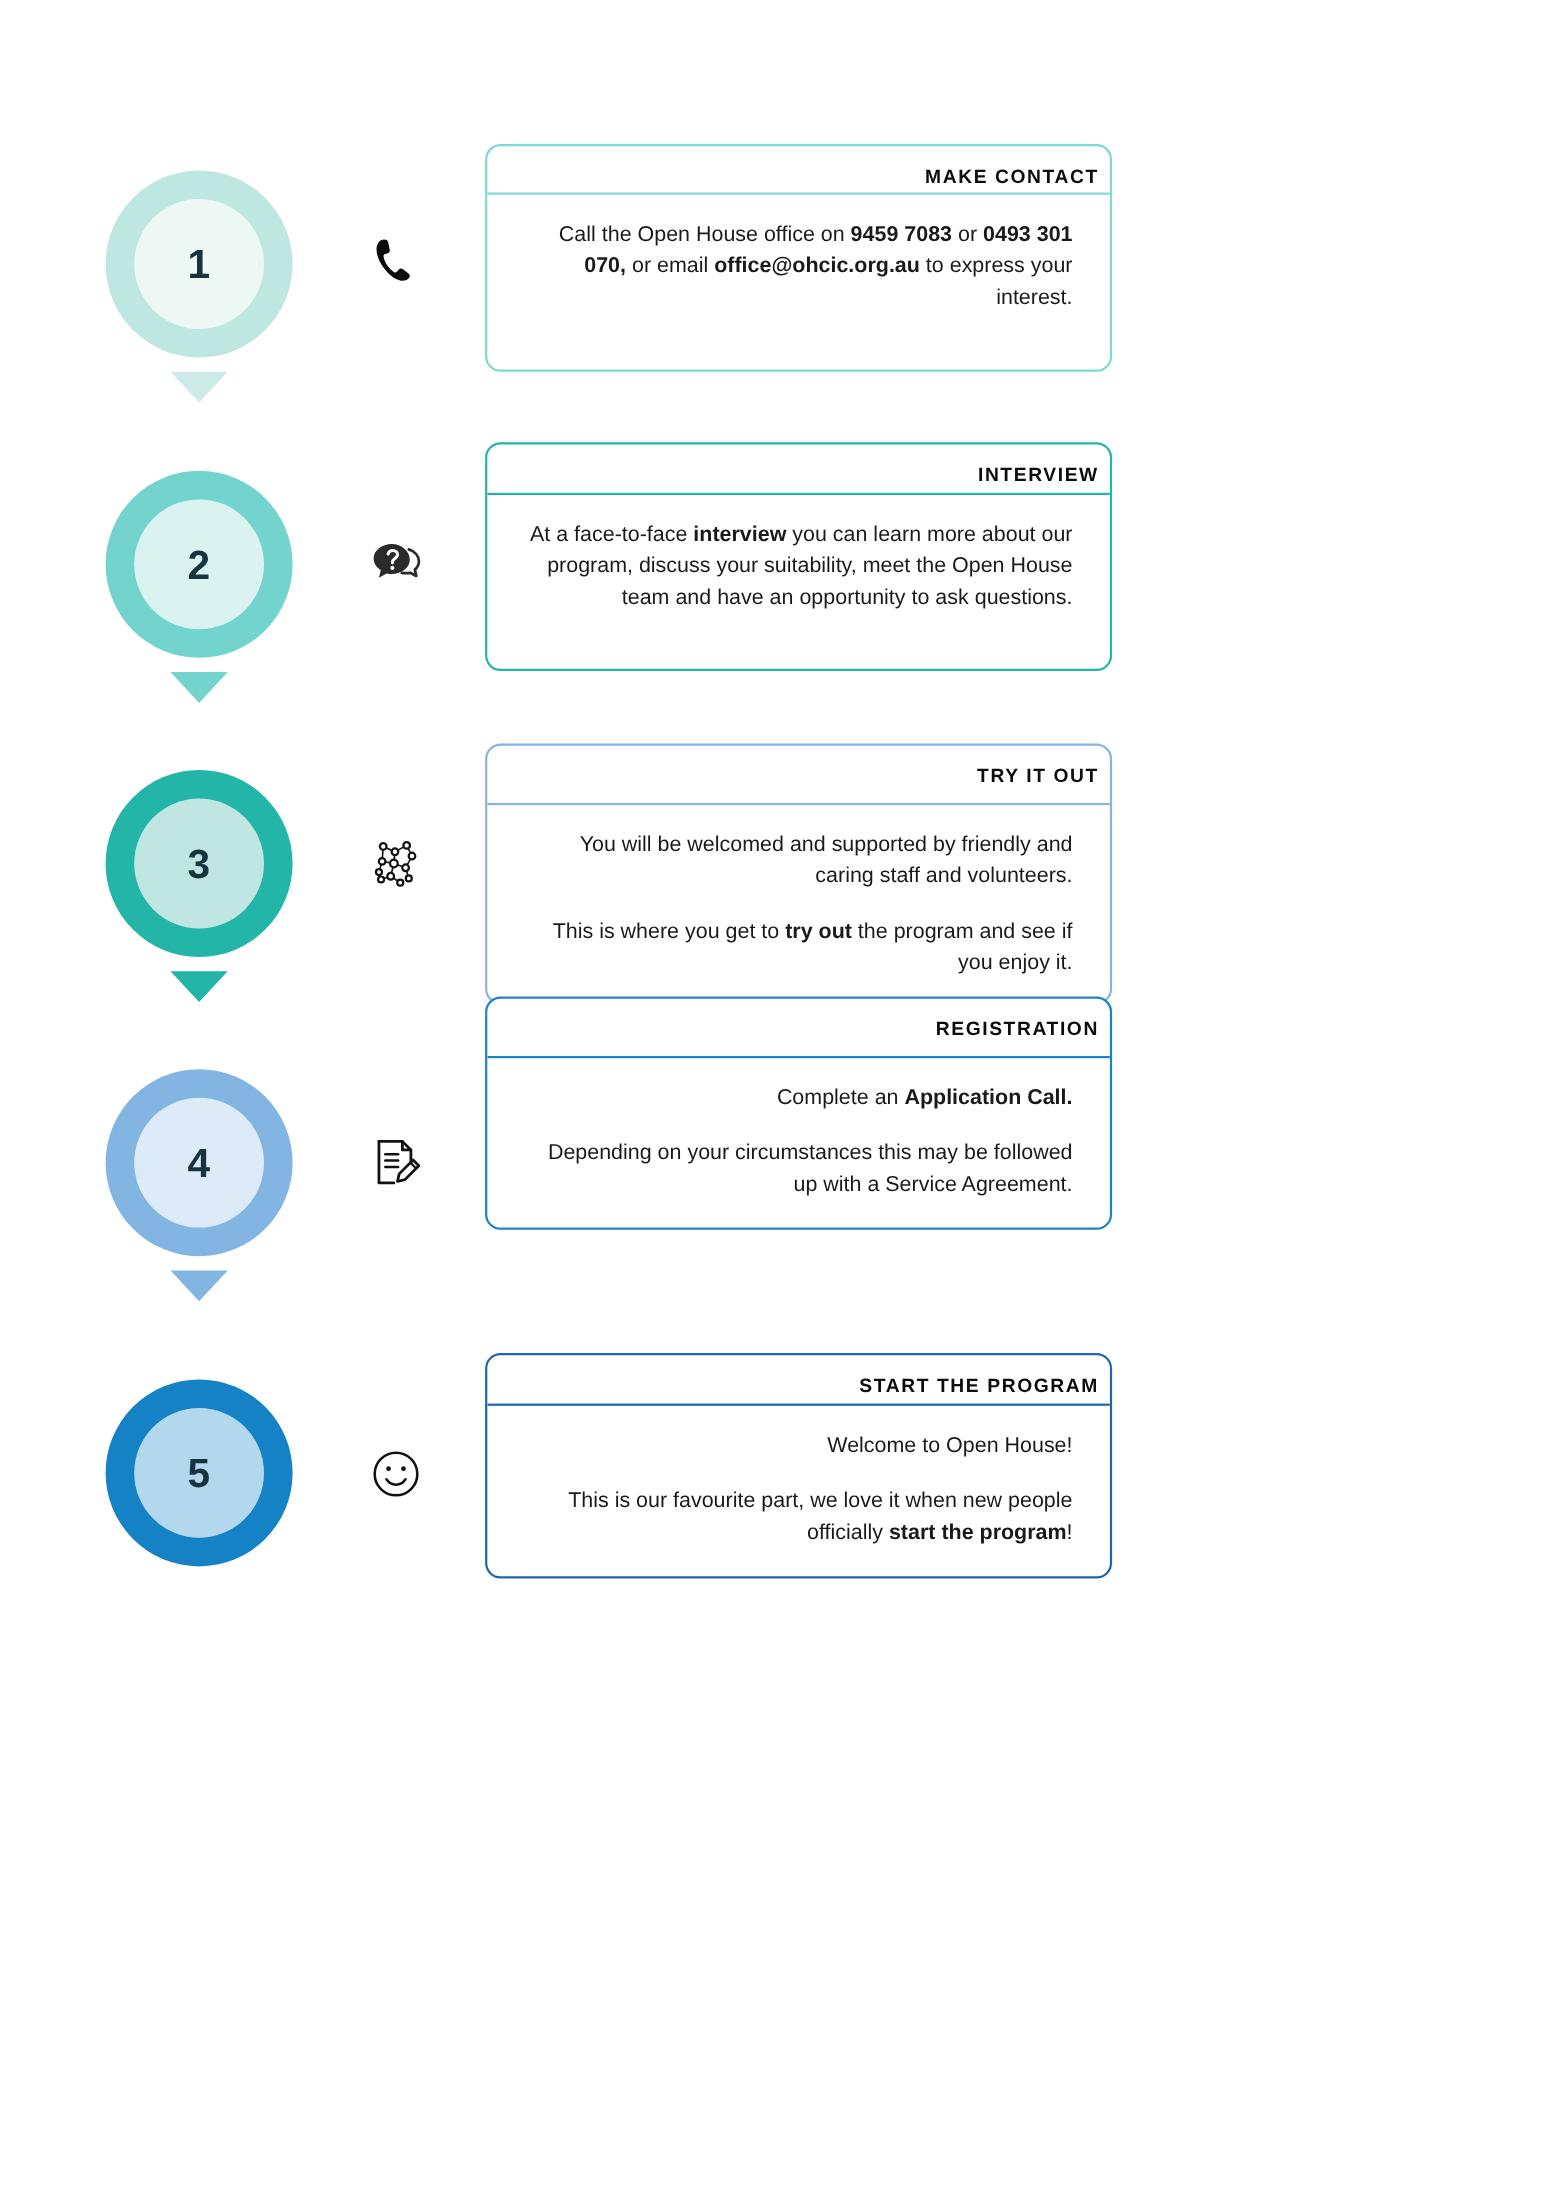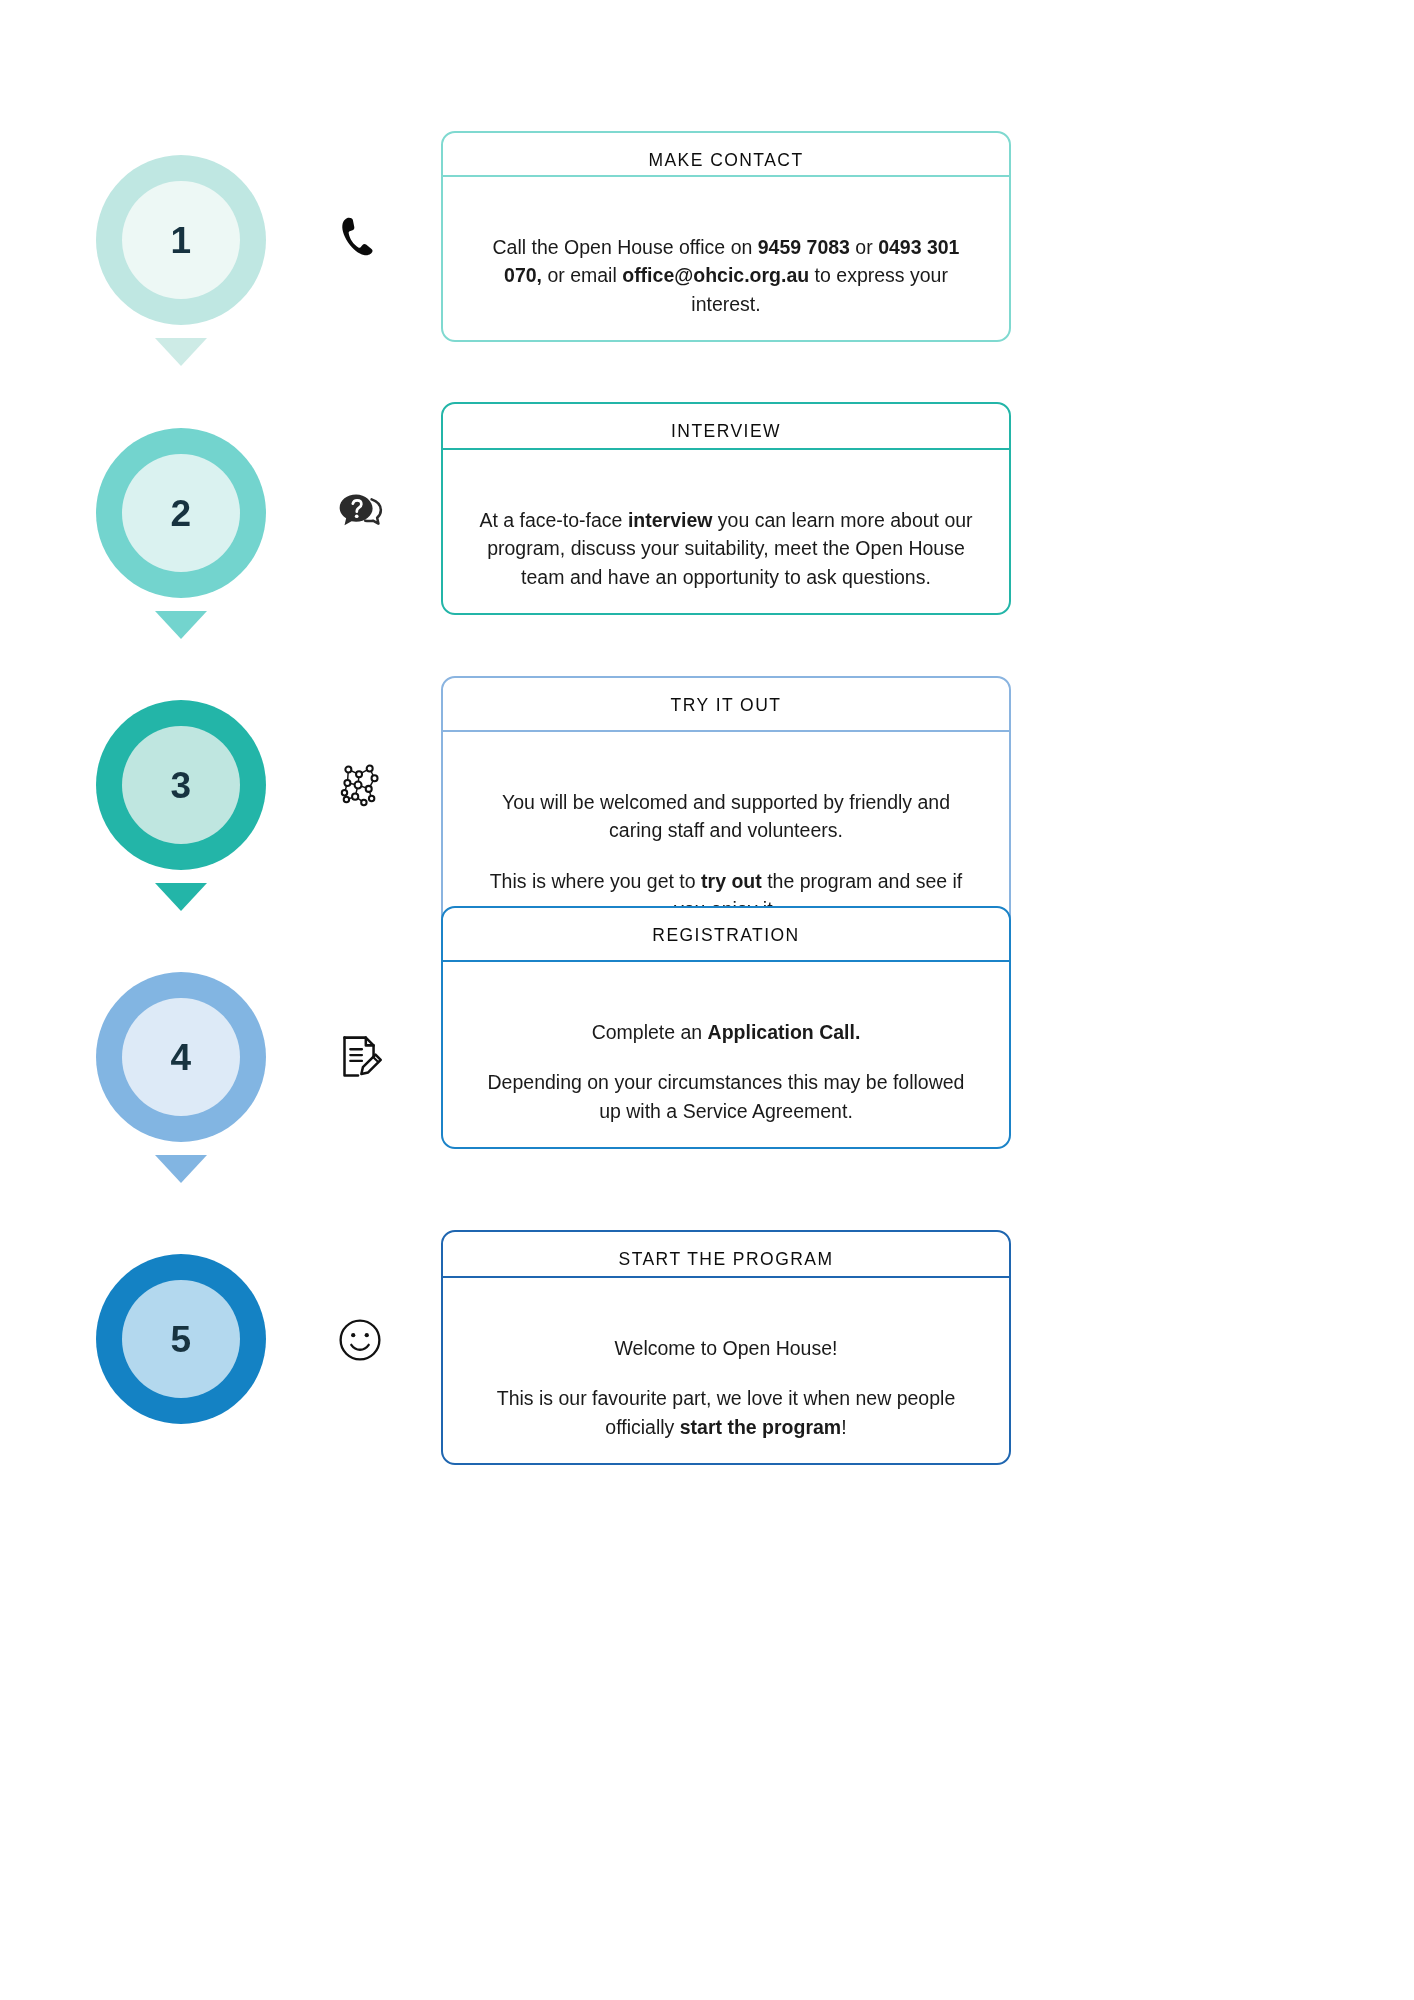--- a/index.html
+++ b/index.html
@@ -89,36 +89,35 @@
   .card {
     position: absolute;
     left: 441px;
     width: 570px;
     box-sizing: border-box;
     border-radius: 14px;
     background: #ffffff;
     overflow: hidden;
   }
   .card-head {
-    text-align: center;
+    text-align: right;
     font-size: 17.5px;
-    font-weight: normal;
+    font-weight: bold;
     letter-spacing: 1.45px;
     color: #0d0d0d;
     padding: 17px 10px 16px;
     box-sizing: border-box;
   }
   .card-body {
-    text-align: center;
+    text-align: right;
     font-size: 19.5px;
     line-height: 1.45;
     color: #1a1a1a;
     padding: 22px 34px 22px;
     box-sizing: border-box;
-    margin-top: 34px;
   }
   .card-body p { margin: 0; }
   .card-body p + p { margin-top: 22px; }
   .card-body b { font-weight: bold; }
 </style>
 </head>
 <body>
 
 <div id="flow">
     <div class="step-row">

